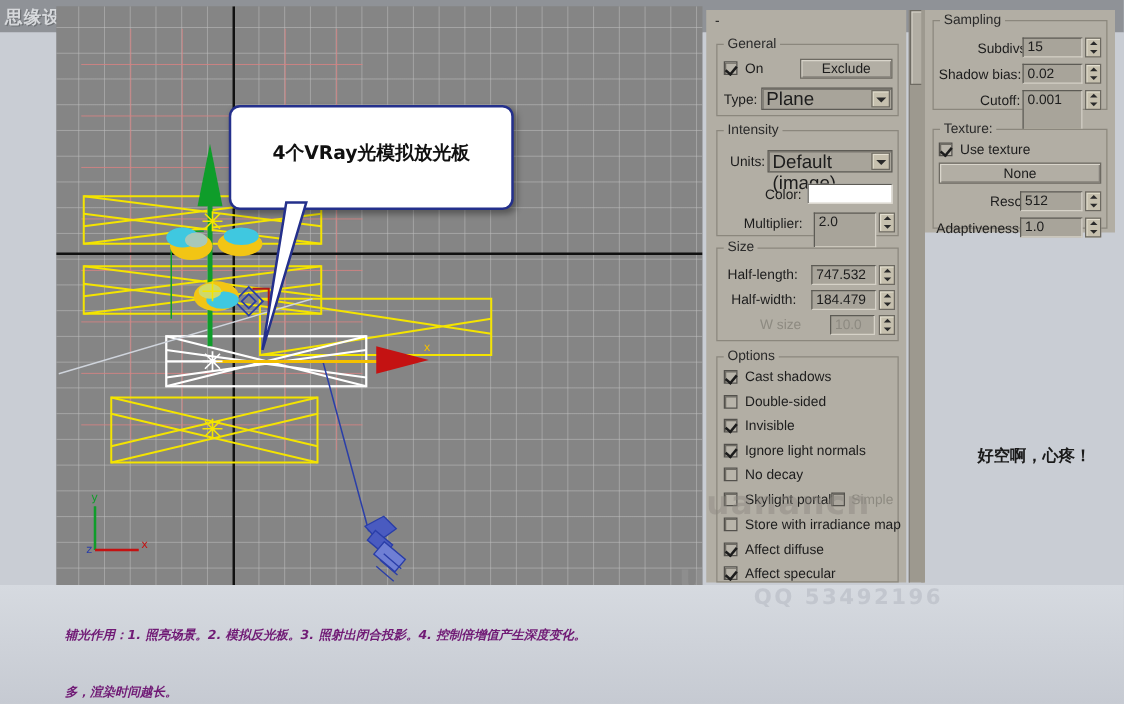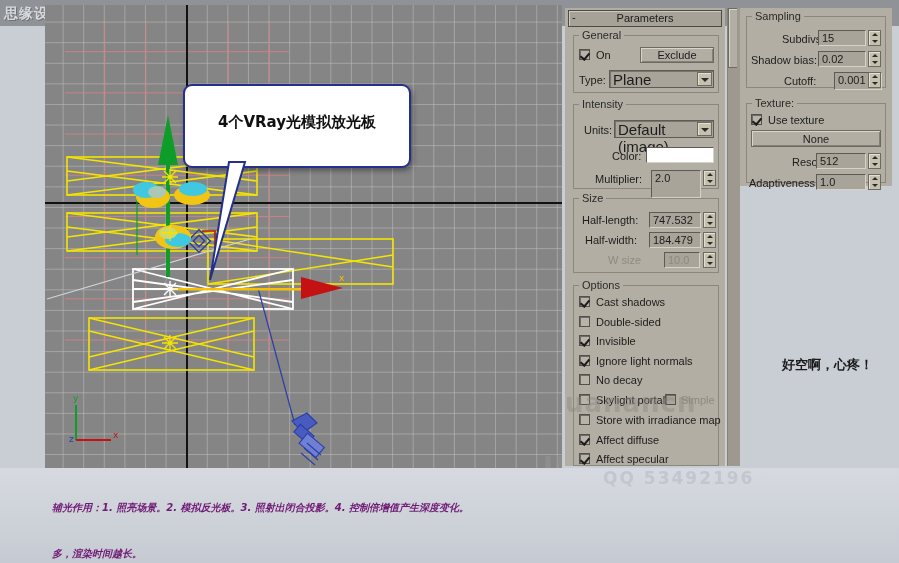--- a/index.html
+++ b/index.html
@@ -340,23 +340,20 @@
 
   <div class="callout">
     <div class="callout-text">4个VRay光模拟放光板</div>
   </div>
   <svg style="position:absolute;left:183px;top:160px;width:70px;height:125px;">
     <polygon points="46,2 62,2 27,120" fill="#ffffff" stroke="#24308c" stroke-width="2"></polygon>
   </svg>
 
   <div class="panel p-left">
 
-    <div class="rollout-title">
-      <span>Parameters</span>
-    </div>
     <div class="rollout-minus">-</div>
 
     <div class="group" style="left:8px;top:27px;width:146px;height:58px;"></div>
     <div class="glabel-wrap" style="left:14px;top:22px;">General</div>
     <div class="cb on" style="left:14px;top:41px;"></div>
     <div class="lbl" style="left:31px;top:41px;">On</div>
     <div class="btn" style="left:75px;top:39px;width:74px;height:16px;line-height:15px;">Exclude</div>
     <div class="lbl" style="left:14px;top:66px;">Type:</div>
     <div class="combo" style="left:44px;top:62px;width:105px;height:18px;line-height:17px;">
       <span>Plane</span>
@@ -432,21 +429,21 @@
 
     <div class="group" style="left:6px;top:8px;width:140px;height:72px;"></div>
     <div class="glabel-wrap" style="left:12px;top:3px;">Sampling</div>
     <div class="lbl" style="left:42px;top:25px;">Subdivs:</div>
     <div class="field" style="left:78px;top:22px;width:48px;height:16px;">15</div>
     <div class="spin" style="left:128px;top:22px;"></div>
     <div class="lbl" style="left:11px;top:46px;">Shadow bias:</div>
     <div class="field" style="left:78px;top:43px;width:48px;height:16px;">0.02</div>
     <div class="spin" style="left:128px;top:43px;"></div>
     <div class="lbl" style="left:44px;top:67px;">Cutoff:</div>
-    <div class="field" style="left:94px;top:64px;width:48px;height:18px;">0.001</div>
+    <div class="field" style="left:78px;top:64px;width:48px;height:32px;">0.001</div>
     <div class="spin" style="left:128px;top:64px;"></div>
 
     <div class="group" style="left:6px;top:95px;width:140px;height:80px;"></div>
     <div class="glabel-wrap" style="left:12px;top:90px;">Texture:</div>
     <div class="cb on" style="left:11px;top:106px;"></div>
     <div class="cbrow" style="left:28px;top:106px;">Use texture</div>
     <div class="btn" style="left:11px;top:122px;width:130px;height:17px;line-height:16px;">None</div>
     <div class="lbl" style="left:12px;top:148px;margin-left:40px;">Resolution:</div>
     <div class="field" style="left:76px;top:145px;width:50px;height:16px;">512</div>
     <div class="spin" style="left:128px;top:145px;"></div>

